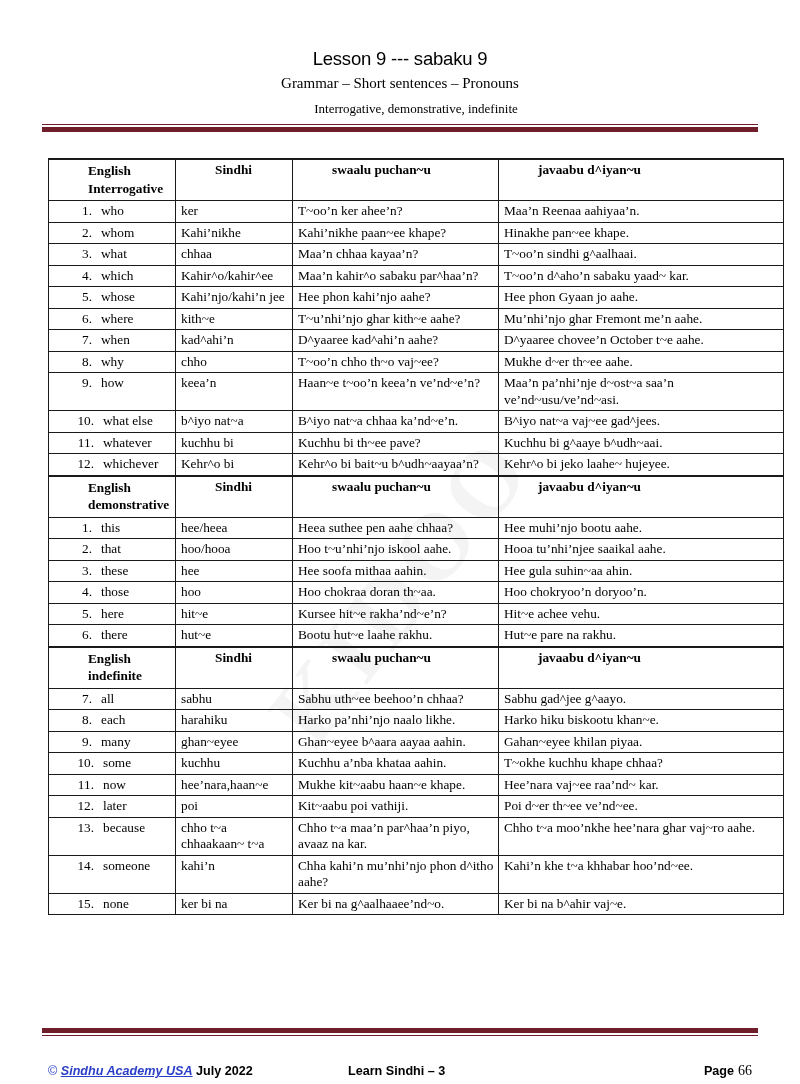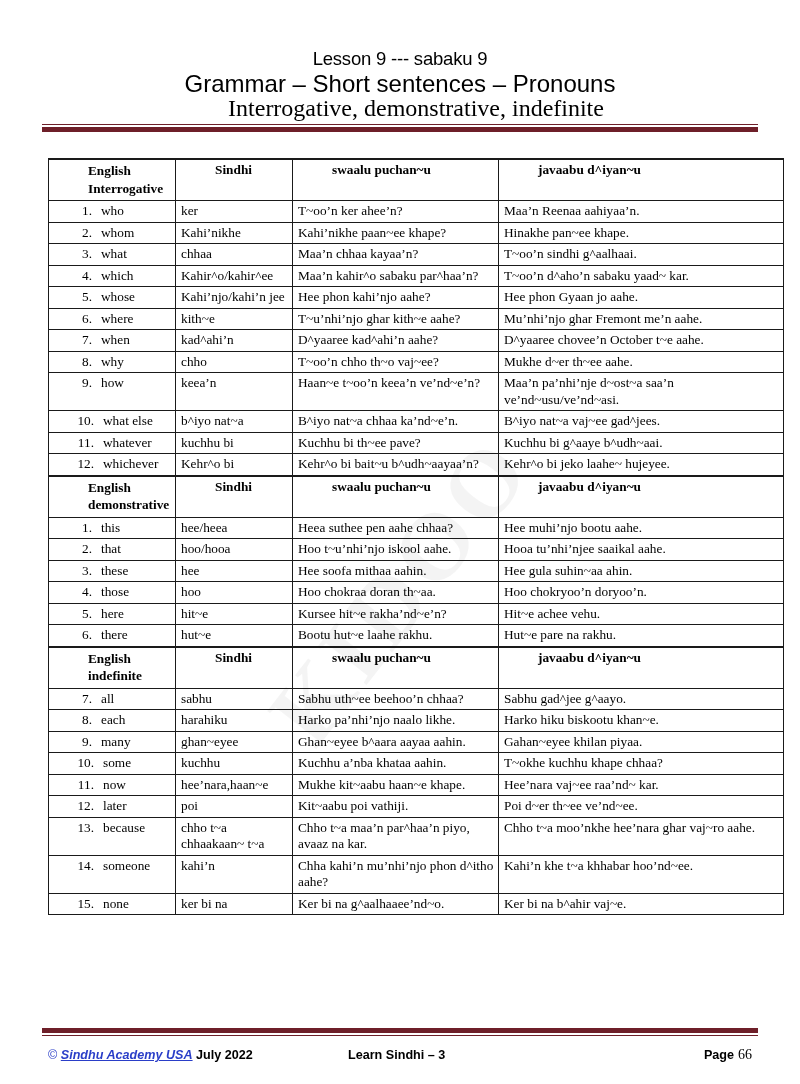--- a/index.html
+++ b/index.html
@@ -56,28 +56,28 @@
     padding-top: 46px;
     text-align: center;
   }
   .title-line-1 {
     font-family: "Liberation Sans", sans-serif;
     font-size: 18.5px;
     line-height: 25px;
     letter-spacing: -0.2px;
   }
   .title-line-2 {
-    font-family: Liberation Sans, sans-serif;
-    font-size: 24px;
+    font-family: Liberation Serif, serif;
+    font-size: 15px;
     line-height: 25px;
     text-align: center;
   }
   .title-line-3 {
     font-family: "Liberation Serif", serif;
-    font-size: 24px;
+    font-size: 13px;
     line-height: 25px;
     padding-left: 32px;
   }
 
   
   .header-rule {
     margin: 3px 42px 0 42px;
   }
   .header-rule .thin {
     height: 1px;
@@ -161,21 +161,21 @@
     background: #ffffff;
   }
   .footer-rule .thin {
     height: 1px;
     background: #6e1f29;
   }
   .footer {
     position: absolute;
     left: 48px;
     right: 48px;
-    bottom: 16px;
+    bottom: 0;
     height: 26px;
     font-family: "Liberation Sans", sans-serif;
     font-size: 12.6px;
     display: flex;
     align-items: center;
   }
   .footer .left {
     width: 300px;
     font-weight: 700;
   }

